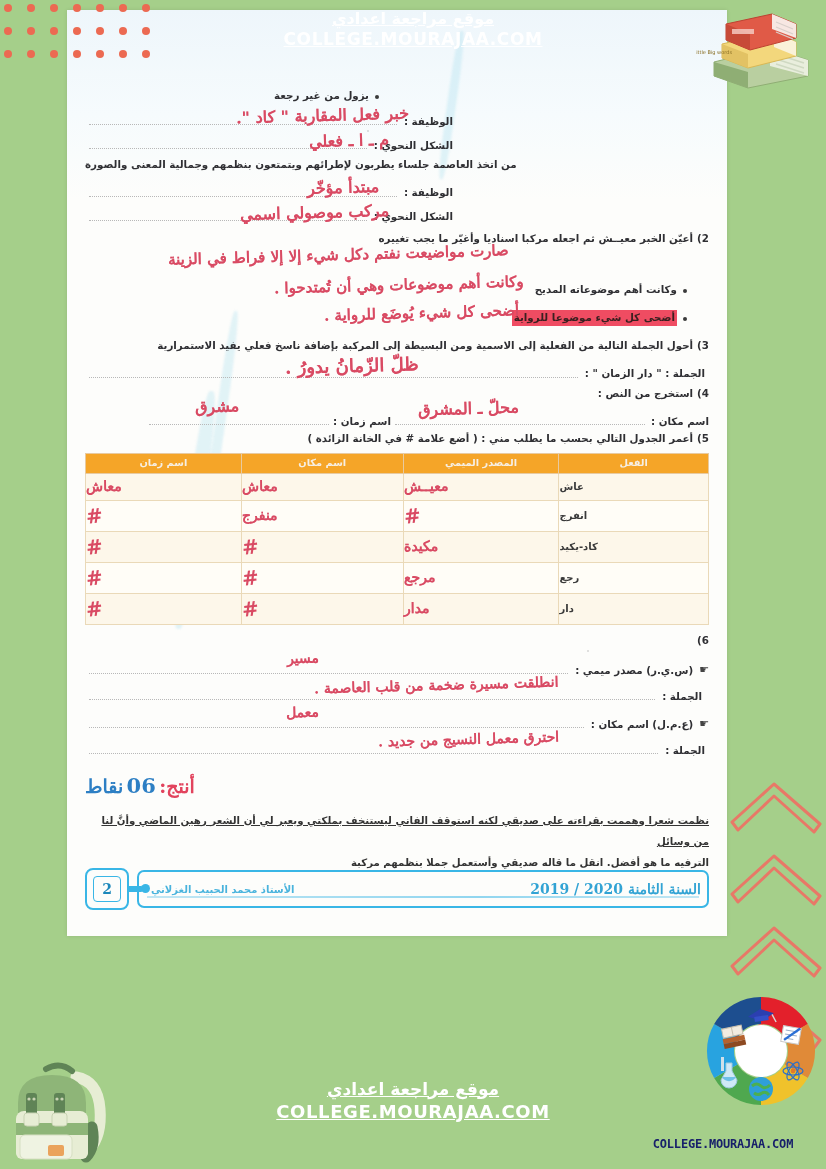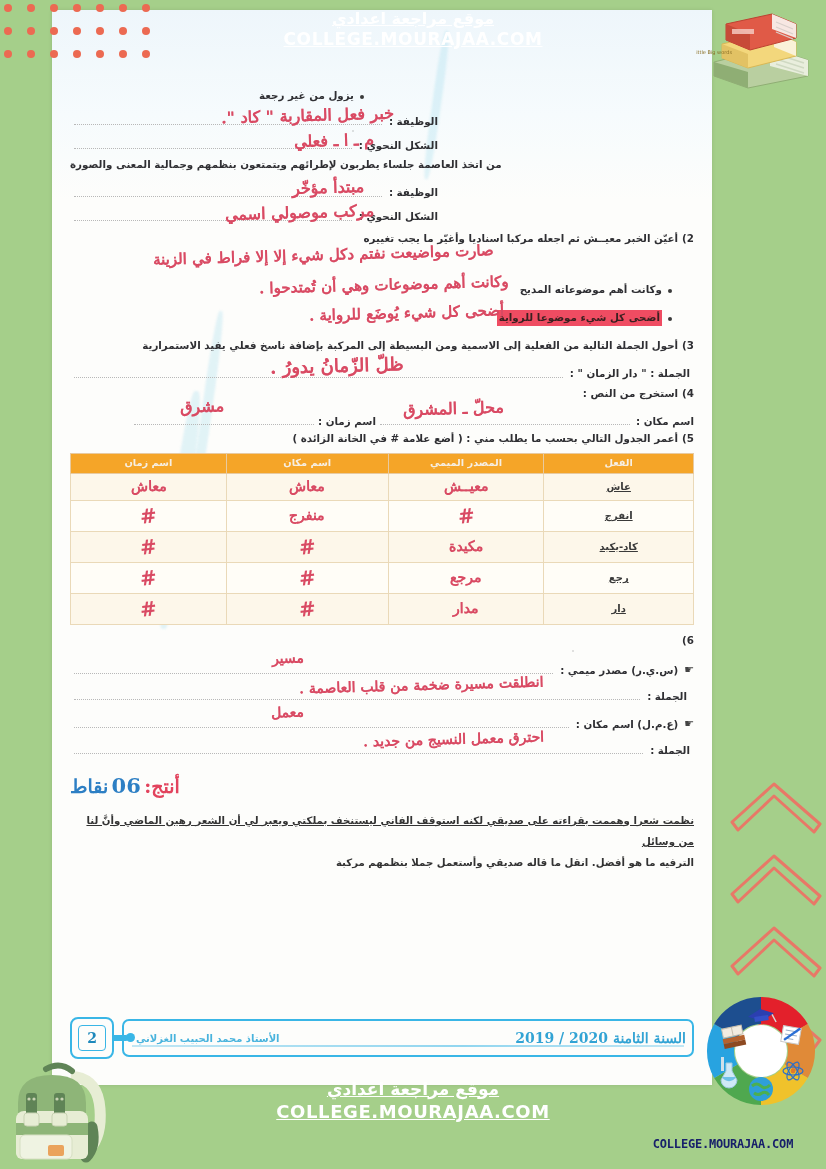--- a/index.html
+++ b/index.html
@@ -91,22 +91,22 @@
     text-decoration: underline; direction: rtl;
   }
   .bottom-banner .line-en {
     font-size: 18px; font-weight: bold; color: #ffffff;
     text-decoration: underline; direction: ltr; letter-spacing: .6px;
   }
 
   
   .scan-page {
     position: absolute;
-    left: 52px; top: 10px;
-    width: 660px; height: 1075px;
+    left: 67px; top: 10px;
+    width: 660px; height: 926px;
     background: #fdfdfb;
     box-shadow: 0 0 4px rgba(0,0,0,.10);
     overflow: hidden;
     z-index: 3;
     color: #2b2b2b;
   }
   
   .scan-tint {
     position: absolute; left: 0; top: 0; width: 100%; height: 190px;
     background: linear-gradient(180deg,#eef6fb 0%, #f6fbfd 55%, #fdfdfb 100%);
@@ -167,23 +167,22 @@
     table-layout: fixed;
   }
   table.grid th {
     background: #f5a528; color: #f6efe4; font-weight: bold;
     height: 20px; font-size: 9.8px;
     border: 1px solid #e8caa0;
     text-align: center; vertical-align: middle;
   }
   table.grid td {
     height: 27px; border: 1px solid #ead9b8;
-    text-align: center; vertical-align: middle;
+    text-align: left; vertical-align: middle;
     position: relative;
-    text-decoration: underline;
   }
   table.grid tr:nth-child(odd) td { background: #fdf7ea; }
   table.grid tr:nth-child(even) td { background: #fffdf7; }
   table.grid td.verb { color: #3a3a3a; font-weight: bold; font-size: 10px; }
   .hash {
     color: #d94a63; font-size: 20px; font-weight: bold;
     font-family: "DejaVu Sans", sans-serif;
     display: inline-block; transform: rotate(-6deg);
   }
 

